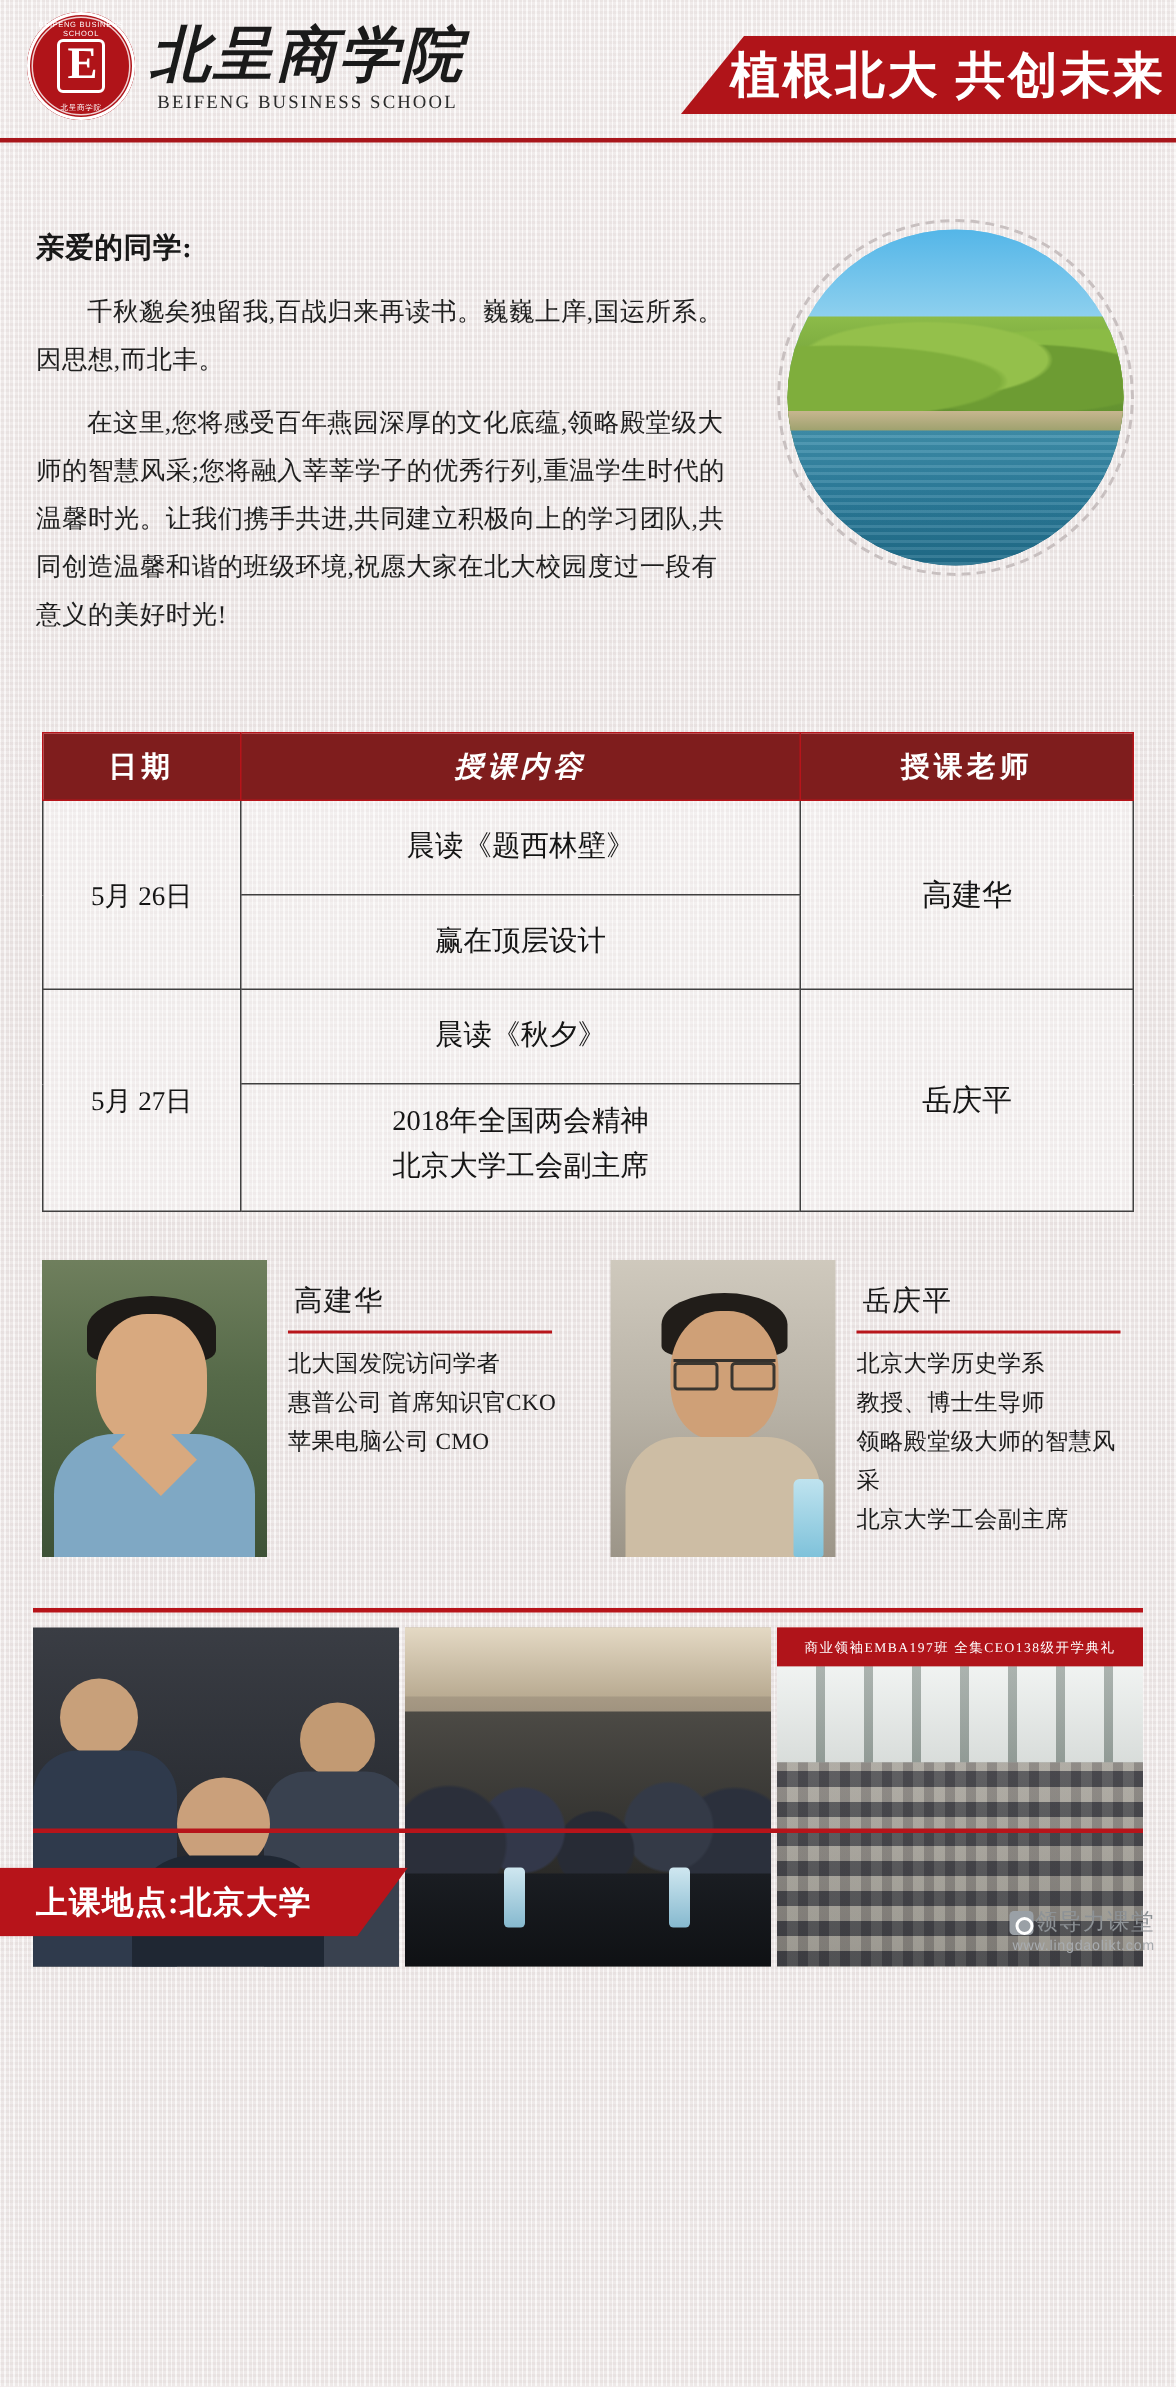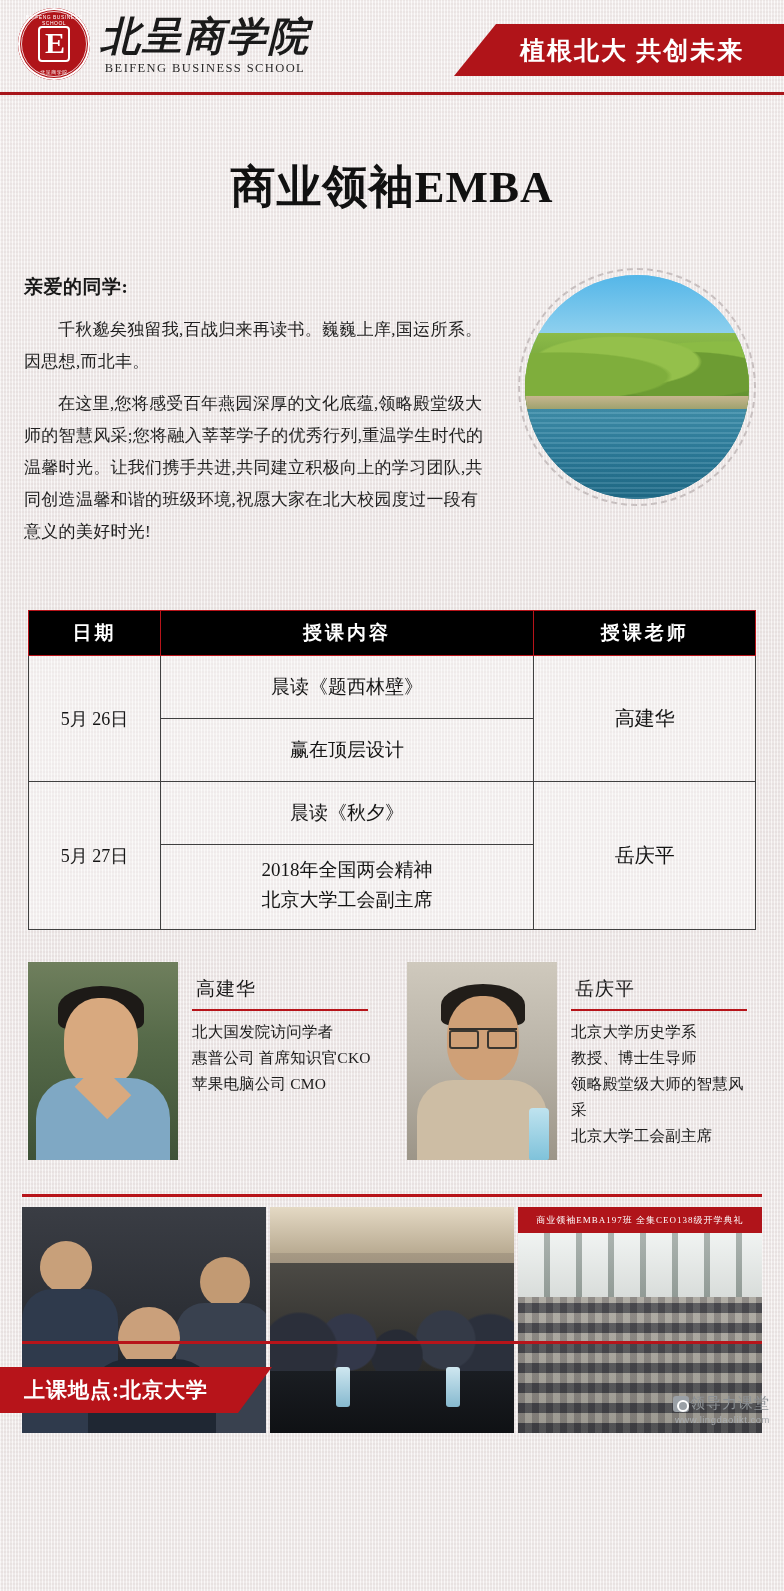--- a/index.html
+++ b/index.html
@@ -106,21 +106,21 @@
     width: 330px; height: 52px;
     background: #b01419;
     display: flex;
     align-items: center;
     justify-content: center;
     clip-path: polygon(42px 0, 100% 0, 100% 100%, 0 100%);
   }
   .slogan-banner .slogan {
     color: #fff;
     font-family: "Liberation Serif", serif;
-    font-size: 25px;
+    font-size: 33px;
     font-weight: bold;
     letter-spacing: 2px;
     margin-left: 26px;
   }
 
   
   .main-title {
     text-align: center;
     font-family: "Liberation Serif", serif;
     font-size: 45px;
@@ -197,38 +197,38 @@
   }
 
   
   .schedule {
     margin: 36px 28px 0 28px;
     border-collapse: collapse;
     width: 728px;
     background: rgba(255,255,255,0.35);
   }
   .schedule th {
-    background: #000000;
+    background: #7f1d1d;
     color: #fff;
     font-family: "Liberation Serif", serif;
     font-size: 19px;
     font-weight: bold;
     letter-spacing: 3px;
     padding: 9px 0;
     border: 1px solid #b7141a;
   }
   .schedule td {
     border: 1px solid #404040;
     font-family: "Liberation Serif", serif;
     color: #151515;
     text-align: center;
     vertical-align: middle;
   }
   .col-date { width: 132px; }
-  .col-content { width: 374px; }
+  .col-content { width: 374px; font-style: italic; }
   .col-teacher { width: 222px; }
   .cell-date { font-size: 18px; }
   .cell-teacher { font-size: 20px; }
   .cell-content { font-size: 19px; padding: 16px 6px; line-height: 30px; }
   .cell-content.tall { padding: 10px 6px 14px 6px; }
 
   
   .teachers {
     display: flex;
     margin: 32px 28px 0 28px;
@@ -451,21 +451,20 @@
       <div class="logo-text">
         <div class="logo-cn">北呈商学院</div>
         <div class="logo-en">BEIFENG BUSINESS SCHOOL</div>
       </div>
     </div>
     <div class="slogan-banner">
       <div class="slogan">植根北大 共创未来</div>
     </div>
   </div>
 
-  <div class="main-title">商业领袖EMBA</div>
 
   <div class="letter-section">
     <div class="salutation">亲爱的同学:</div>
     <div class="letter-body">
       <p>千秋邈矣独留我,百战归来再读书。巍巍上庠,国运所系。因思想,而北丰。</p>
       <p>在这里,您将感受百年燕园深厚的文化底蕴,领略殿堂级大师的智慧风采;您将融入莘莘学子的优秀行列,重温学生时代的温馨时光。让我们携手共进,共同建立积极向上的学习团队,共同创造温馨和谐的班级环境,祝愿大家在北大校园度过一段有意义的美好时光!</p>
     </div>
     <div class="photo-circle">
       <div class="inner">
         <div class="sky"></div>

